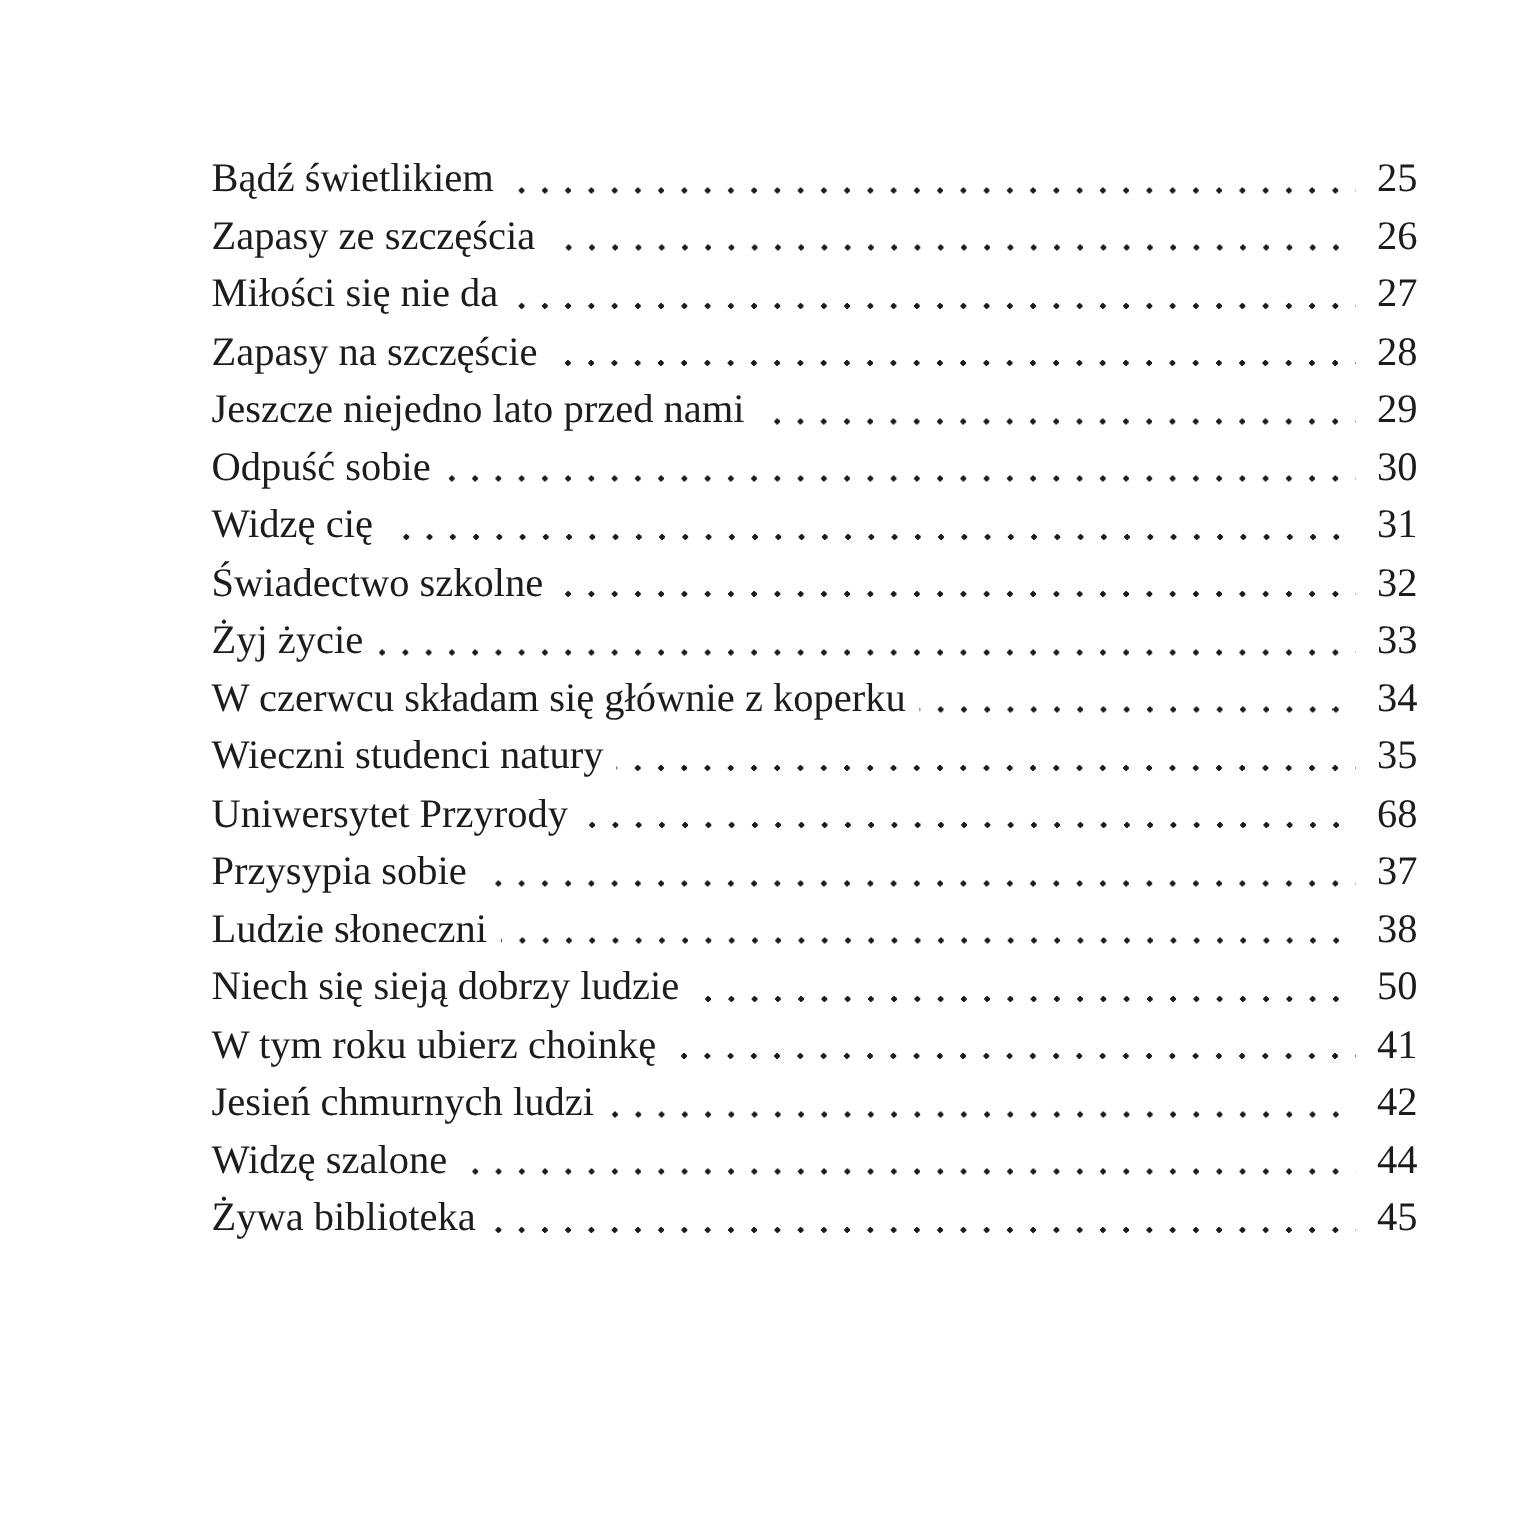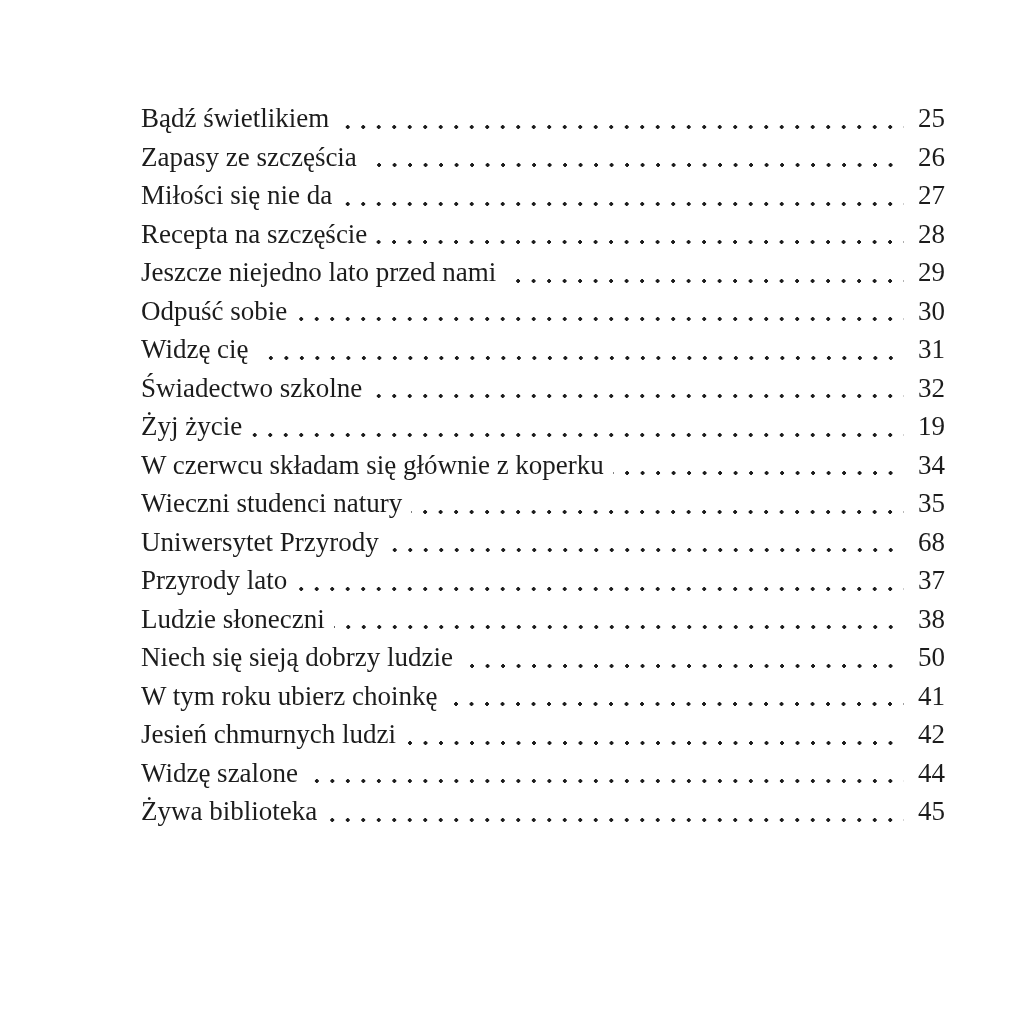--- a/index.html
+++ b/index.html
@@ -68,21 +68,21 @@
     <span class="toc-page-num">26</span>
   </div>
 
   <div class="toc-row">
     <span class="toc-title">Miłości się nie da</span>
     <span class="toc-leader"></span>
     <span class="toc-page-num">27</span>
   </div>
 
   <div class="toc-row">
-    <span class="toc-title">Recepta na szczęście</span>
+    <span class="toc-title">Zapasy na szczęście</span>
     <span class="toc-leader"></span>
     <span class="toc-page-num">28</span>
   </div>
 
   <div class="toc-row">
     <span class="toc-title">Jeszcze niejedno lato przed nami</span>
     <span class="toc-leader"></span>
     <span class="toc-page-num">29</span>
   </div>
 
@@ -100,21 +100,21 @@
 
   <div class="toc-row">
     <span class="toc-title">Świadectwo szkolne</span>
     <span class="toc-leader"></span>
     <span class="toc-page-num">32</span>
   </div>
 
   <div class="toc-row">
     <span class="toc-title">Żyj życie</span>
     <span class="toc-leader"></span>
-    <span class="toc-page-num">19</span>
+    <span class="toc-page-num">33</span>
   </div>
 
   <div class="toc-row">
     <span class="toc-title">W czerwcu składam się głównie z koperku</span>
     <span class="toc-leader"></span>
     <span class="toc-page-num">34</span>
   </div>
 
   <div class="toc-row">
     <span class="toc-title">Wieczni studenci natury</span>
@@ -122,21 +122,21 @@
     <span class="toc-page-num">35</span>
   </div>
 
   <div class="toc-row">
     <span class="toc-title">Uniwersytet Przyrody</span>
     <span class="toc-leader"></span>
     <span class="toc-page-num">68</span>
   </div>
 
   <div class="toc-row">
-    <span class="toc-title">Przyrody lato</span>
+    <span class="toc-title">Przysypia sobie</span>
     <span class="toc-leader"></span>
     <span class="toc-page-num">37</span>
   </div>
 
   <div class="toc-row">
     <span class="toc-title">Ludzie słoneczni</span>
     <span class="toc-leader"></span>
     <span class="toc-page-num">38</span>
   </div>
 

